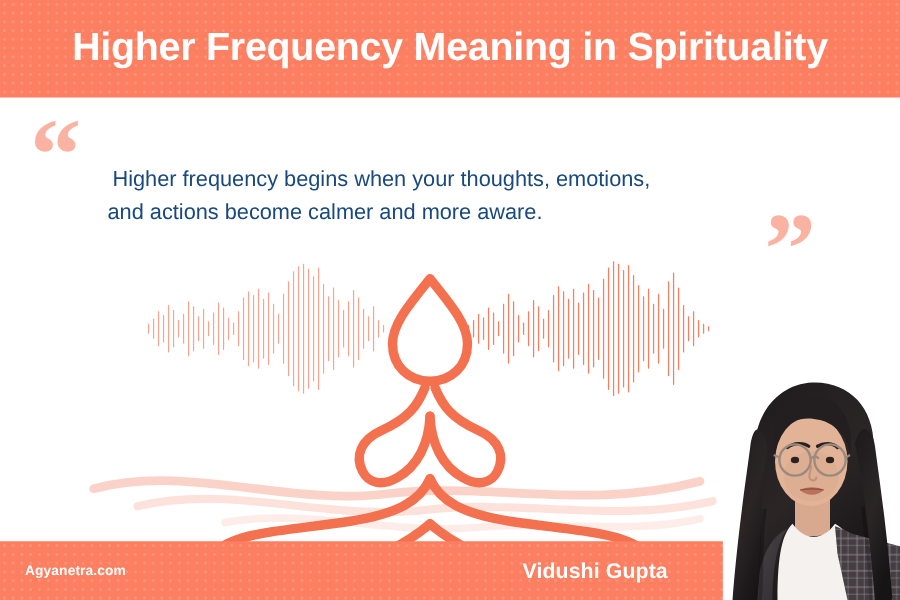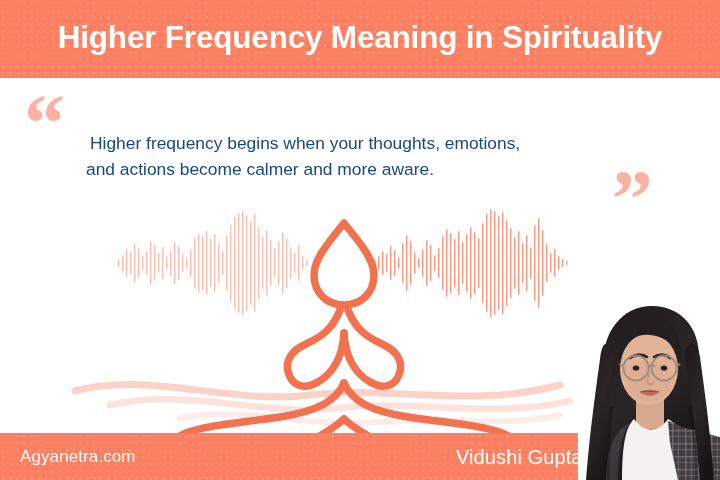--- a/index.html
+++ b/index.html
@@ -75,28 +75,27 @@
   
   .footer{
     position:absolute;left:0;top:433px;width:720px;height:47px;
     background:#FB7F60;
     background-image:radial-gradient(rgba(255,255,255,.16) 1px, transparent 1.2px);
     background-size:7px 7px;
     overflow:hidden;
   }
   .site-name{
     position:absolute;left:20px;top:50%;transform:translateY(-50%);
-    color:#ffffff;font-size:17px;font-weight:normal;letter-spacing:.1px;
+    color:#ffffff;font-size:11px;font-weight:bold;letter-spacing:.1px;
     white-space:nowrap;
   }
   .author-name{
     position:absolute;left:418px;top:50%;transform:translateY(-50%);
-    color:#ffffff;font-size:20px;font-weight:normal;letter-spacing:.1px;
+    color:#ffffff;font-size:17px;font-weight:bold;letter-spacing:.1px;
     white-space:nowrap;
-    margin-left:38px;
   }
 
   
   .portrait{
     position:absolute;left:578px;top:297px;width:142px;height:183px;
     overflow:hidden;
   }
   .portrait svg{display:block;}
 </style>
 </head>

